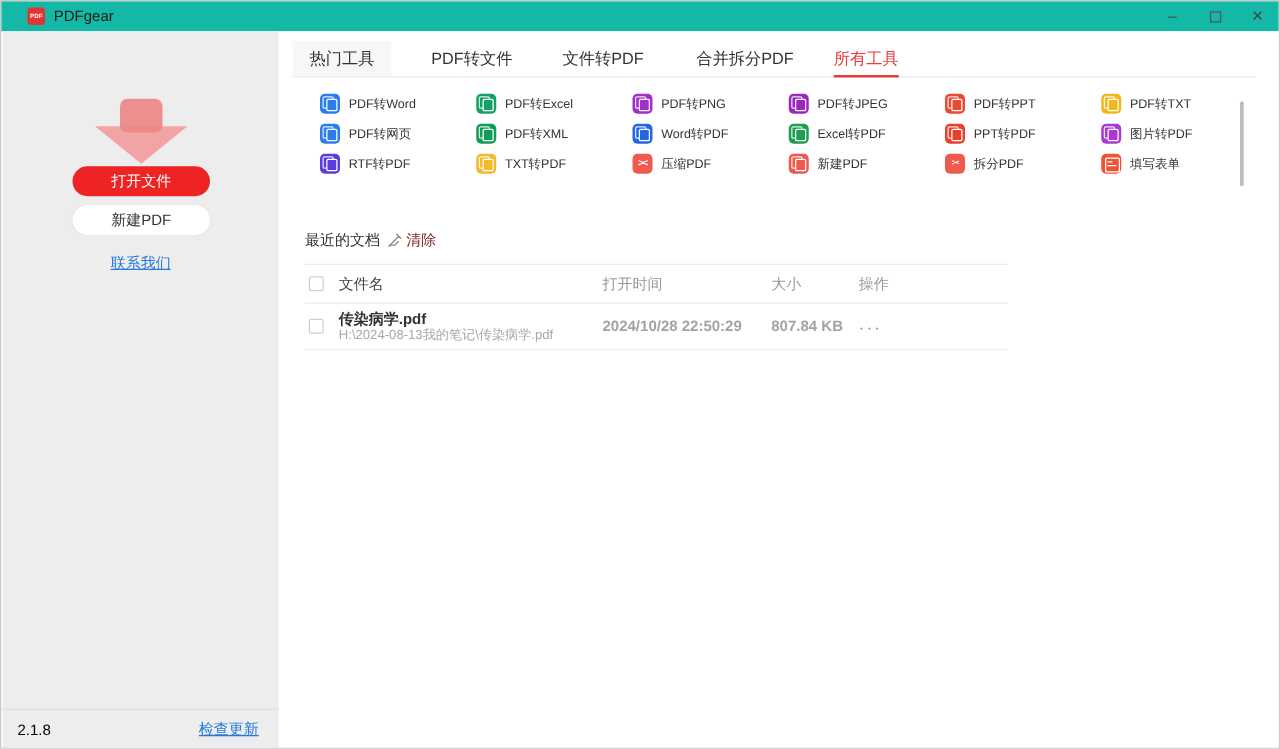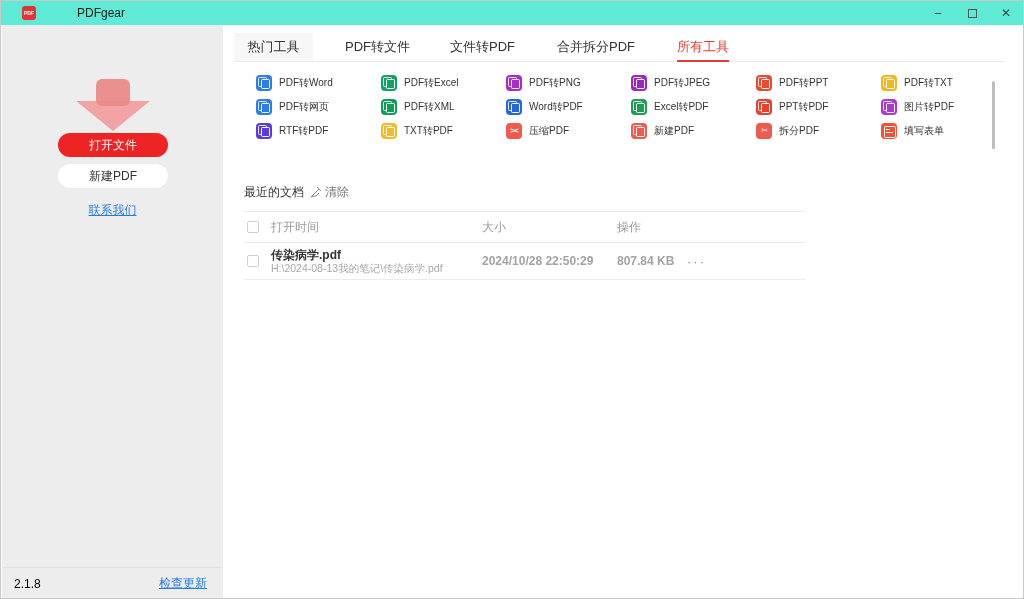--- a/index.html
+++ b/index.html
@@ -5,22 +5,22 @@
   * { margin:0; padding:0; box-sizing:border-box; }
   html,body { width:1024px; height:599px; }
   body {
     font-family:"Liberation Sans","DejaVu Sans",sans-serif;
     background:#fff; position:relative; overflow:hidden;
     border:1px solid #c9c9c9;
     font-size:12px; color:#333;
   }
 
   
-  .titlebar { position:absolute; left:0; top:0; width:1022px; height:24px; background:#5eead4;
-    display:flex; align-items:center;gap:34px; }
+  .titlebar { position:absolute; left:0; top:0; width:1022px; height:24px; background:#14b8a6;
+    display:flex; align-items:center; }
   .app-logo { width:14px; height:14px; background:#e43333; border-radius:3px; margin-left:21px;
     color:#fff; font-size:5px; font-weight:bold; display:flex; align-items:center; justify-content:center; }
   .app-title { margin-left:7px; font-size:12px; color:#1a1a1a; }
   .win-btns { margin-left:auto; display:flex; height:24px; }
   .win-btn { width:34px; height:24px; display:flex; align-items:center; justify-content:center;
     color:#444; font-size:12px; cursor:default; }
   .max-box { width:9px; height:9px; border:1px solid #555; }
 
   
   .sidebar { position:absolute; left:1px; top:24px; width:221px; height:574px; background:#ededed; }
@@ -46,21 +46,21 @@
 
   
   .main { position:absolute; left:222px; top:24px; width:800px; height:574px; background:#fff;padding-left:32px; }
 
   .tabs-wrap { position:absolute; left:11px; top:8px; width:770px; height:29px;
     border-bottom:1px solid #eaeaea; display:flex; align-items:stretch; }
   .tab { display:flex; align-items:center; justify-content:center; font-size:13px; color:#333;
     cursor:pointer; position:relative; }
   .tab-first { width:79px; background:#f7f7f7; }
   .tab-m { padding:0 6px; }
-  .t2 { margin-left:26px; } .t3 { margin-left:28px; } .t4 { margin-left:30px; } .t5 { margin-left:30px; }
+  .t2 { margin-left:26px; } .t3 { margin-left:28px; } .t4 { margin-left:30px; } .t5 { margin-left:20px; }
   .tab.active { color:#e23d39; }
   .tab.active::after { content:""; position:absolute; left:50%; transform:translateX(-50%);
     bottom:-1px; width:52px; height:2px; background:#e23d39; }
 
   
   .tools { position:absolute; left:33px; top:46px; display:grid;
     grid-template-columns:repeat(6,125px); }
   .tool { height:24px; display:flex; align-items:center; gap:7px; cursor:pointer; }
   .tlabel { font-size:10px; color:#333; white-space:nowrap; }
   .ticon { position:relative; width:16px; height:16px; border-radius:4px; flex:none;
@@ -72,21 +72,21 @@
   .ticon .g { font-size:8px; font-weight:bold; line-height:1; letter-spacing:-1px; }
   .ticon.icon-form::before { content:""; position:absolute; left:3px; top:3px; width:10px; height:10px;
     border:1px solid #fff; border-radius:1.5px; }
   .ticon.icon-form::after { content:""; position:absolute; left:5px; top:6px; width:4px; height:1px;
     background:#fff; box-shadow:0 3px 0 #fff, 3px 3px 0 #fff; }
 
   
   .recent-head { position:absolute; left:21px; top:159px; height:16px; display:flex;
     align-items:center; gap:6px; }
   .recent-title { font-size:12px; color:#333; }
-  .clear-btn { display:flex; align-items:center; gap:3px; color:#737373; cursor:pointer; }
+  .clear-btn { display:flex; align-items:center; gap:3px; color:#7f1d1d; cursor:pointer; }
   .table { position:absolute; left:21px; top:186px; width:562px; }
   .trow { display:grid; grid-template-columns:24px 211px 135px 70px 1fr; align-items:center;
     padding-left:3px; }
   .thead { height:32px; border-top:1px solid #ececec; border-bottom:1px solid #ececec; }
   .tbody-row { height:37px; border-bottom:1px solid #ececec; }
   .th { color:#9a9a9a; font-size:12px; }
   .th-name { color:#444; }
   .checkbox { width:12px; height:12px; border:1px solid #cfcfcf; border-radius:2px; background:#fff;
     cursor:pointer; }
   .fname { font-size:12px; color:#333; font-weight:bold; line-height:14px; }
@@ -224,20 +224,21 @@
       <svg width="12" height="12" viewBox="0 0 12 12">
         <path d="M7 1 L11 5 M9 3 L4 8 L1 11 L4 10 L6 10 L9 7" stroke="#888" stroke-width="1" fill="none" stroke-linejoin="round"></path>
       </svg>
       <span>清除</span>
     </span>
   </div>
 
   <div class="table">
     <div class="trow thead">
       <span class="checkbox"></span>
+      <span class="th th-name">文件名</span>
       <span class="th">打开时间</span>
       <span class="th">大小</span>
       <span class="th">操作</span>
     </div>
     <div class="trow tbody-row">
       <span class="checkbox"></span>
       <span>
         <div class="fname">传染病学.pdf</div>
         <div class="fpath">H:\2024-08-13我的笔记\传染病学.pdf</div>
       </span>

